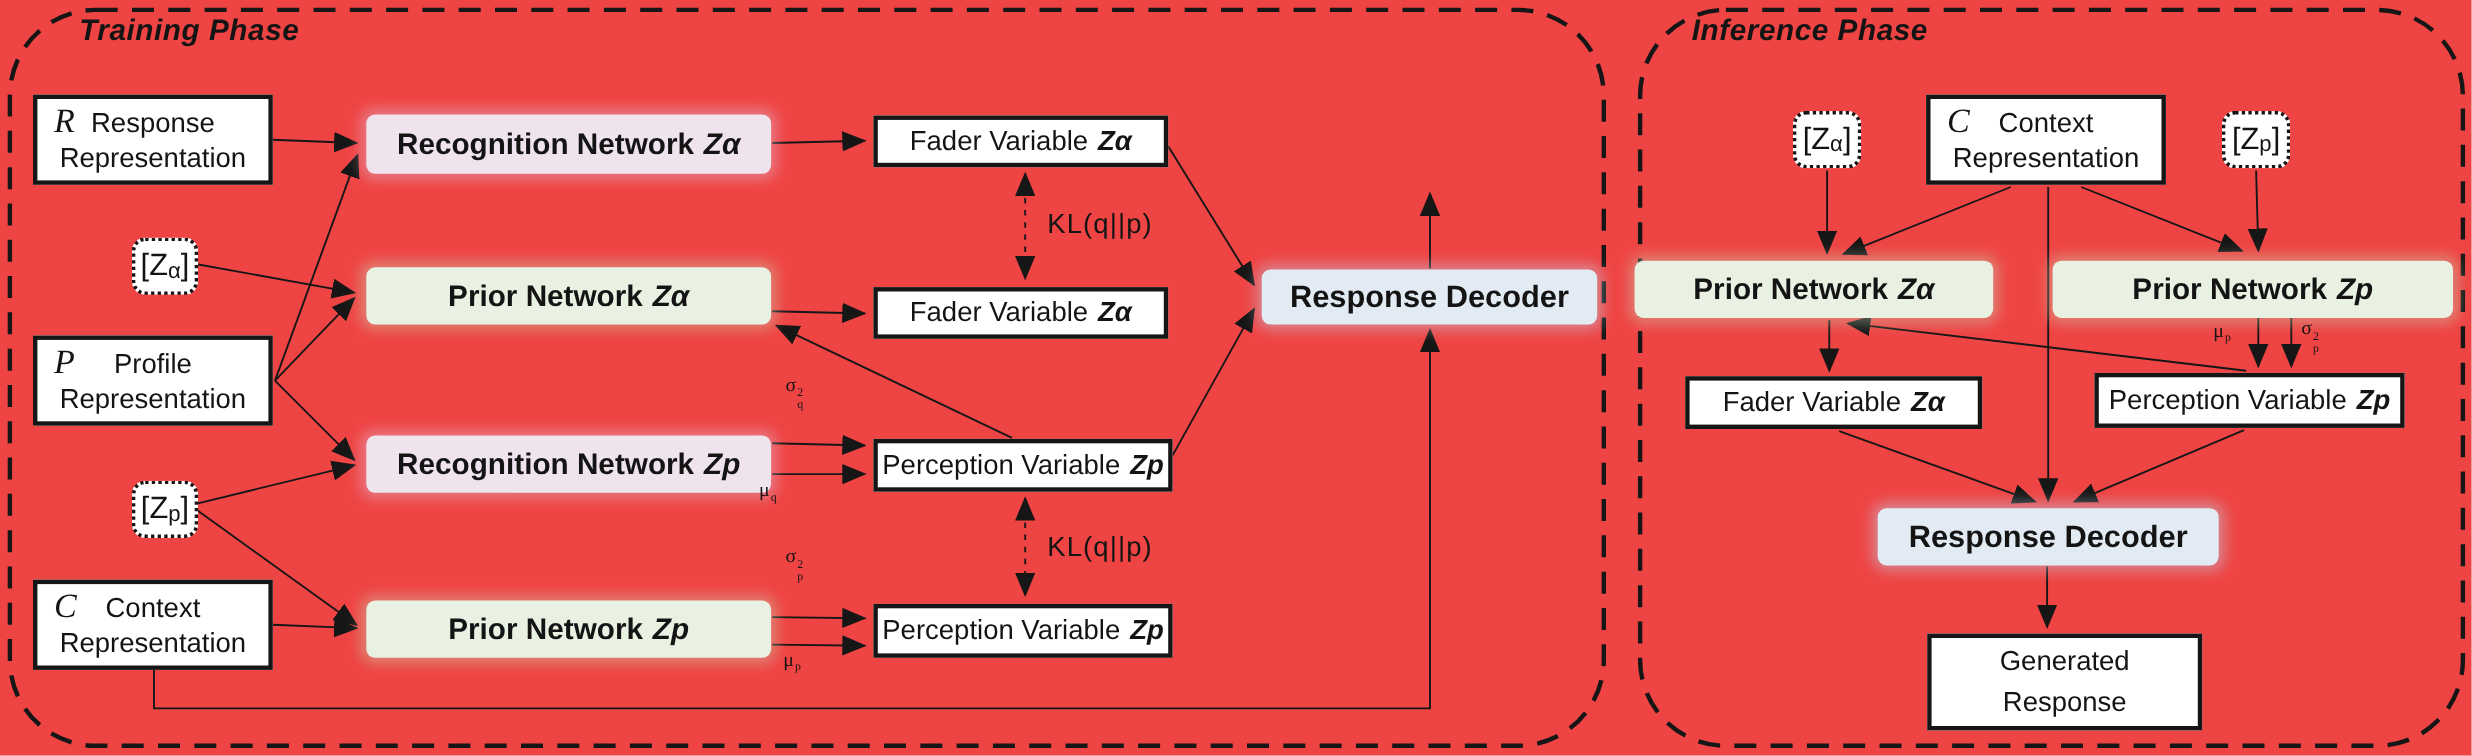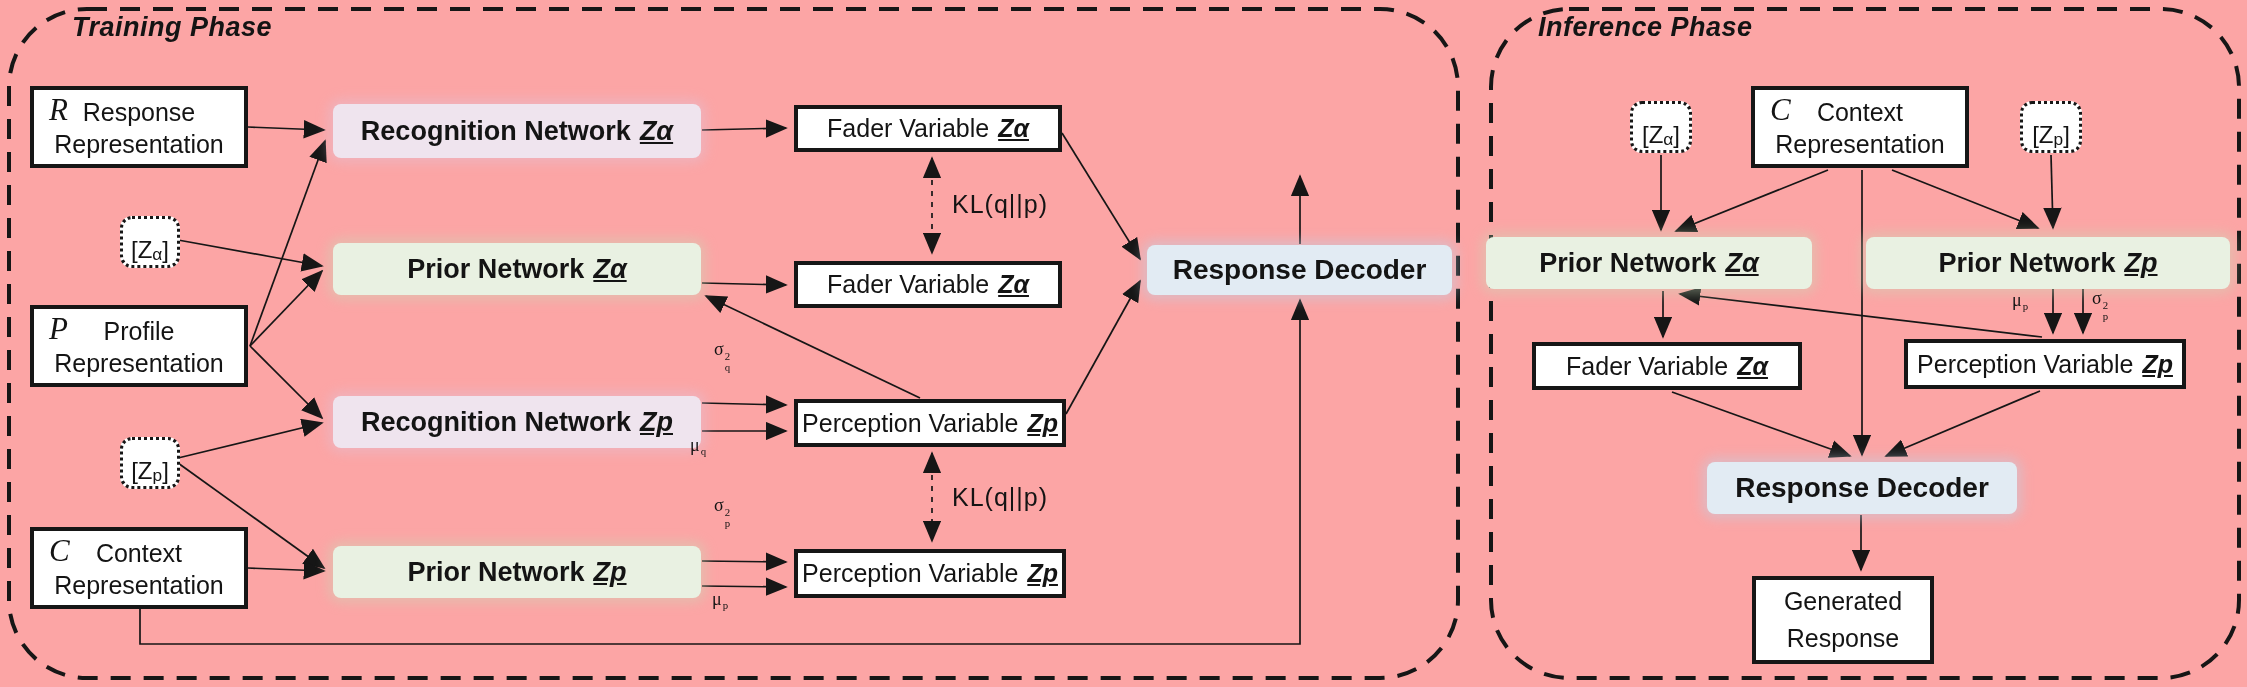--- a/index.html
+++ b/index.html
@@ -4,41 +4,41 @@
 <style>
   :root{
     --ink:#161616;
     --text:#141414;
     --recog:#efe4ee;
     --prior:#e9f1e2;
     --decoder:#e2ebf3;
   }
   html,body{margin:0;padding:0;background:#ffffff;}
   .canvas{
-    position:relative;width:2247px;height:687px;background:#fca5a5;
+    position:relative;width:2247px;height:687px;background:#ef4444;
     font-family:"Liberation Sans",sans-serif;color:var(--text);overflow:hidden;
   }
   svg.connectors{position:absolute;left:0;top:0;width:2247px;height:687px;}
   svg.connectors line,svg.connectors path.wire{stroke:var(--ink);stroke-width:1.7;fill:none;}
   .phase-border{fill:none;stroke:var(--ink);stroke-width:4;stroke-dasharray:20 13;}
   .kl-wire{stroke-dasharray:5 6;}
   .box{position:absolute;box-sizing:border-box;display:flex;align-items:center;justify-content:center;text-align:center;}
   .wbox{background:#fff;border:4px solid var(--ink);font-size:25px;line-height:1.3;}
   .repbox{flex-direction:column;padding-top:2px;}
   .row1{position:relative;width:100%;}
   .sym{
     position:absolute;left:15px;top:50%;transform:translateY(-55%);
     font-family:"Liberation Serif",serif;font-style:italic;font-size:31px;font-weight:500;
   }
-  .tokbox{background:#fff;border:3px dotted var(--ink);border-radius:12px;font-size:24px;align-items:flex-end;}
+  .tokbox{background:#fff;border:3px dotted var(--ink);border-radius:12px;font-size:28px;}
   .tokbox .toksub{font-size:0.72em;vertical-align:-0.12em;}
   .netbox{border-radius:8px;font-weight:bold;font-size:27px;}
   .netbox.recog{background:var(--recog);box-shadow:0 0 12px 5px rgba(222,198,220,.40);}
   .netbox.prior{background:var(--prior);box-shadow:0 0 12px 5px rgba(200,220,184,.40);}
-  .netbox .var,.vbox .var{font-style:italic;margin-left:9px;text-decoration:underline;}
+  .netbox .var,.vbox .var{font-style:italic;margin-left:9px;}
   .vbox .var{font-weight:bold;}
   .decoder{background:var(--decoder);border-radius:8px;font-weight:bold;font-size:28px;box-shadow:0 0 12px 5px rgba(188,210,230,.45);}
   .phase-title{position:absolute;font-size:27px;font-weight:bold;font-style:italic;letter-spacing:.5px;}
   .klabel{position:absolute;font-size:25px;letter-spacing:1px;}
   .mathlabel{position:absolute;font-family:Liberation Serif, serif;font-size:18px;line-height:1;}
   .stack{display:inline-flex;flex-direction:column;align-items:flex-start;font-size:0.6em;line-height:.95;vertical-align:-0.5em;margin-left:1px;}
   .sublone{font-size:0.6em;vertical-align:-0.35em;margin-left:1px;}
   .genbox{flex-direction:column;line-height:1.5;}
 </style>
 </head>
@@ -225,18 +225,18 @@
     <span>Fader Variable</span>
       <span class="var">Zα</span>
   </div>
   <div class="box wbox vbox" style="left:1904px;top:339px;width:282px;height:50px">
     <span>Perception Variable</span>
       <span class="var">Zp</span>
   </div>
 
   <div class="box decoder" style="left:1707px;top:462px;width:310px;height:52px">Response Decoder</div>
 
-  <div class="box wbox genbox" style="left:1752px;top:576px;width:182px;height:88px">
+  <div class="box wbox genbox" style="left:1752px;top:576px;width:250px;height:88px">
     <div>Generated</div>
     <div>Response</div>
   </div>
 
 </div>
 
 </body></html>

